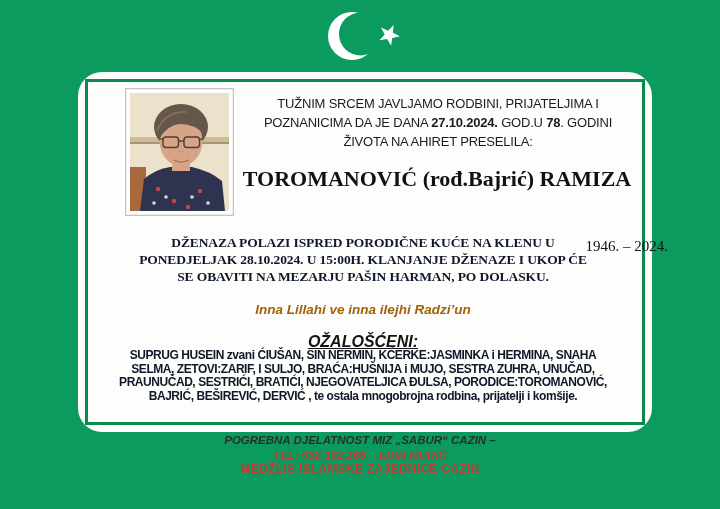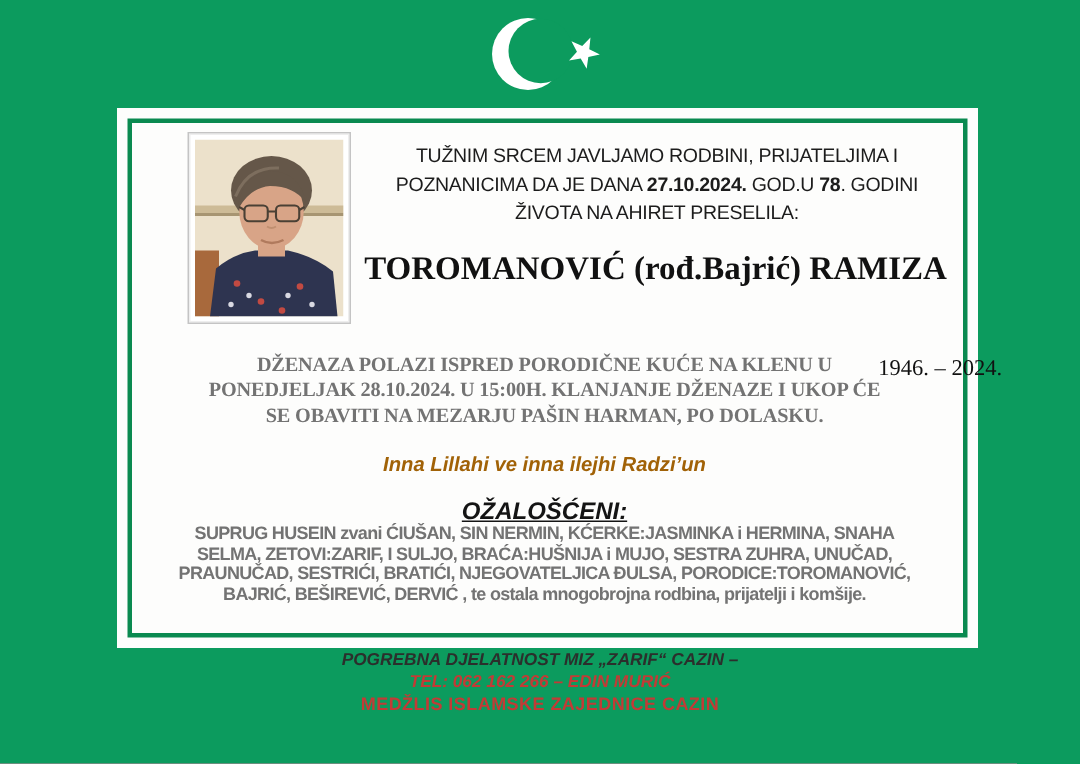--- a/index.html
+++ b/index.html
@@ -1,41 +1,41 @@
 <!DOCTYPE html>
 <html><head>
 <meta charset="utf-8">
 <style>
   html,body{margin:0;padding:0;background:#666;}
   .stage{position:relative;width:720px;height:509px;background:#0c9b5e;overflow:hidden;
          font-family:"Liberation Sans", sans-serif;color:#161616;}
   .emblem{position:absolute;left:326px;top:5px;width:84px;height:62px;}
-  .card{position:absolute;left:78px;top:72px;width:574px;height:360px;background:#fdfdfc;}
+  .card{position:absolute;left:78px;top:72px;width:574px;height:360px;background:#fdfdfc;border-radius:24px;}
   .card-border{position:absolute;left:7px;top:7px;right:7px;bottom:7px;border:3px solid #0a8a50;pointer-events:none;}
   .photo-frame{position:absolute;left:47px;top:16px;width:99px;height:118px;background:#ffffff;
                border:1px solid #c4c4c4;padding:4px;box-shadow:0 0 0 1px #eee inset;}
   .photo-frame svg{display:block;}
   .intro{position:absolute;left:158px;top:22px;width:404px;text-align:center;
          font-size:13px;line-height:19px;letter-spacing:-0.2px;color:#1c1c1c;}
   .intro .ln{white-space:nowrap;}
   .b{font-weight:bold;}
   .name{position:absolute;left:128px;top:94px;width:462px;text-align:center;white-space:nowrap;
         font-family:"Liberation Serif", serif;font-weight:bold;font-size:22px;color:#111;}
   .years{position:absolute;left:128px;top:122px;width:462px;text-align:right;
          font-family:"Liberation Serif", serif;font-weight:normal;font-size:15px;color:#111;margin-top:44px;}
   .funeral{position:absolute;left:5px;top:162px;width:560px;text-align:center;
            font-family:"Liberation Serif", serif;font-weight:bold;font-size:13.5px;
-           line-height:17px;letter-spacing:-0.1px;color:#737373;}
+           line-height:17px;letter-spacing:-0.1px;color:#0f172a;}
   .funeral .ln{white-space:nowrap;}
   .prayer{position:absolute;left:5px;top:230px;width:560px;text-align:center;
           font-weight:bold;font-style:italic;font-size:13.5px;color:#a16207;}
   .mourners-heading{position:absolute;left:5px;top:261px;width:560px;text-align:center;
           font-weight:bold;font-style:italic;font-size:16px;text-decoration:underline;color:#141414;}
   .mourners{position:absolute;left:5px;top:277px;width:560px;text-align:center;
-            font-weight:bold;font-size:12px;line-height:13.5px;letter-spacing:-0.45px;color:#737373;}
+            font-weight:bold;font-size:12px;line-height:13.5px;letter-spacing:-0.45px;color:#0f172a;}
   .mourners .ln{white-space:nowrap;}
   .footer{position:absolute;left:0;top:433px;width:720px;text-align:center;line-height:14.5px;}
   .footer .f1{font-weight:bold;font-style:italic;font-size:11.5px;color:#2b2f2c;}
   .footer .f2{font-weight:bold;font-style:italic;font-size:11.5px;color:#c23b36;}
   .footer .f3{font-weight:bold;font-size:12px;color:#c23b36;letter-spacing:0.3px;}
 </style>
 </head>
 <body>
 
 <div class="stage">
@@ -112,18 +112,18 @@
     <div class="mourners-heading">OŽALOŠĆENI:</div>
     <div class="mourners">
       <div class="ln">SUPRUG HUSEIN zvani ĆIUŠAN, SIN NERMIN, KĆERKE:JASMINKA i HERMINA, SNAHA</div>
       <div class="ln">SELMA, ZETOVI:ZARIF, I SULJO, BRAĆA:HUŠNIJA i MUJO, SESTRA ZUHRA, UNUČAD,</div>
       <div class="ln">PRAUNUČAD, SESTRIĆI, BRATIĆI, NJEGOVATELJICA ĐULSA, PORODICE:TOROMANOVIĆ,</div>
       <div class="ln">BAJRIĆ, BEŠIREVIĆ, DERVIĆ , te ostala mnogobrojna rodbina, prijatelji i komšije.</div>
     </div>
   </div>
 
   <div class="footer">
-    <div class="f1">POGREBNA DJELATNOST MIZ „ZARIF“ CAZIN –</div>
+    <div class="f1">POGREBNA DJELATNOST MIZ „SABUR“ CAZIN –</div>
     <div class="f2">TEL: 062 162 266 – EDIN MURIĆ</div>
     <div class="f3">MEDŽLIS ISLAMSKE ZAJEDNICE CAZIN</div>
   </div>
 
 </div>
 
 </body></html>

